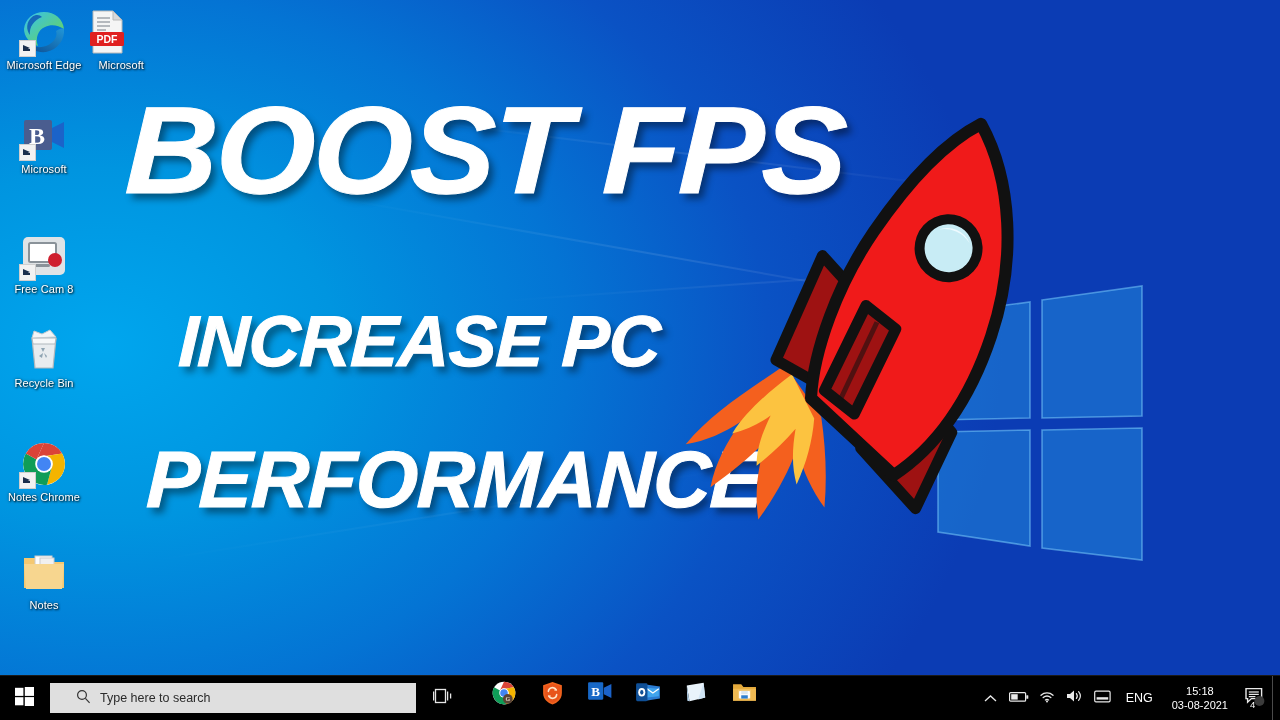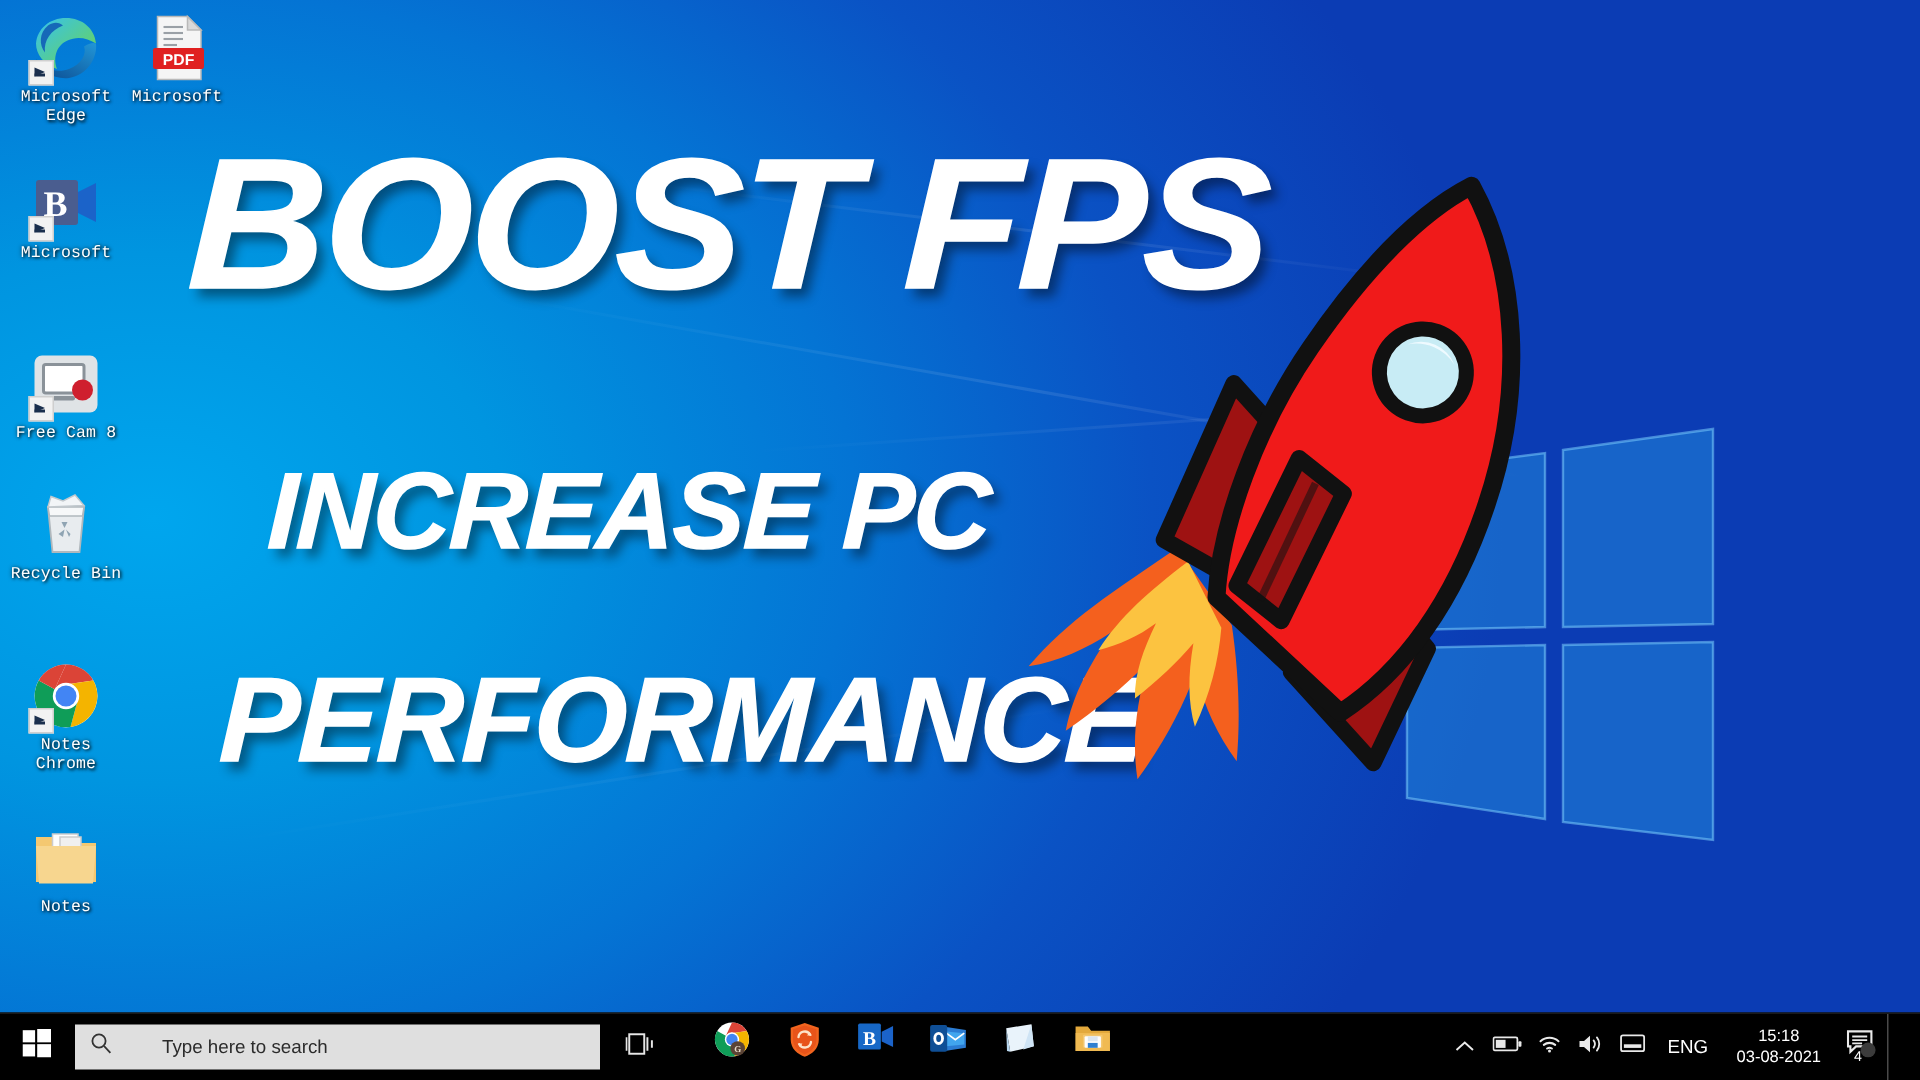--- a/index.html
+++ b/index.html
@@ -28,21 +28,21 @@
   #winlogo{position:absolute;left:930px;top:250px;width:220px;height:330px;opacity:.95;}
   #winlogo svg{display:block;}
 
   
   #icons{position:absolute;left:0;top:0;width:160px;}
   .dicon{position:absolute;width:76px;text-align:center;cursor:default;}
   .dicon .glyph{width:48px;height:48px;margin:0 auto;position:relative;}
   .dicon .lbl{
     margin-top:3px;font-size:11px;line-height:12.5px;color:#fff;
     text-shadow:1px 1px 2px rgba(0,0,0,.85),0 0 3px rgba(0,0,0,.6);
-    font-family:Liberation Mono, monospace;letter-spacing:.1px;
+    font-family:Liberation Sans, sans-serif;letter-spacing:.1px;
   }
   .shortcut{
     position:absolute;left:-1px;bottom:-1px;width:15px;height:15px;
     background:#f2f2f2;border:1px solid #cfcfcf;
   }
   .shortcut:after{
     content:"";position:absolute;left:3px;top:4px;width:0;height:0;
     border-left:7px solid #1b2f4d;border-top:3.5px solid transparent;border-bottom:3.5px solid transparent;
   }
   .shortcut:before{
@@ -77,30 +77,30 @@
 
   
   #taskbar{
     position:absolute;left:0;bottom:0;width:1280px;height:44px;
     background:#000;display:flex;align-items:center;
     border-top:1px solid #1a1a1a;
   }
   #start-btn{width:48px;height:44px;display:flex;align-items:center;justify-content:center;}
   #search-box{
     width:340px;height:30px;background:#dfdfdf;display:flex;align-items:center;
-    margin-left:2px;padding:0 0 0 10px;gap:24px;
+    margin-left:2px;padding:0 0 0 26px;
   }
   #search-box .ph{font-size:12.5px;color:#2b2b2b;margin-left:9px;font-family:"Liberation Sans",sans-serif;}
   #taskview{width:46px;height:44px;display:flex;align-items:center;justify-content:center;margin-left:4px;}
   #tb-apps{display:flex;align-items:center;height:44px;margin-left:14px;}
   .tbapp{
     width:48px;height:44px;display:flex;align-items:flex-start;justify-content:center;
     padding-top:7px;position:relative;
   }
-  #tray{margin-left:auto;display:flex;align-items:center;height:44px;padding-right:14px;}
+  #tray{margin-left:auto;display:flex;align-items:center;height:44px;padding-right:0;}
   .tray-ico{width:28px;height:44px;display:flex;align-items:center;justify-content:center;}
   #lang{font-size:12.5px;color:#fff;padding:0 9px;font-family:"Liberation Sans",sans-serif;}
   #clock{
     color:#fff;font-size:11px;line-height:14px;text-align:center;
     padding:0 10px;font-family:"Liberation Sans",sans-serif;
   }
   #notif{width:34px;height:44px;display:flex;align-items:center;justify-content:center;position:relative;}
   #showdesk{width:7px;height:44px;border-left:1px solid #4a4a4a;}
 </style>
 </head>
@@ -141,21 +141,21 @@
           </defs>
           <path d="M24,4 C35,4 43,11 44,21 C38,17 31,16 25,19 C18,22 15,30 18,38 C9,35 4,28 4,21 C5,11 13,4 24,4 Z" fill="url(#edgeB)"></path>
           <path d="M44,21 C45,31 38,42 26,44 C16,45 7,40 4,31 C9,38 18,41 26,38 C34,35 38,28 36,23 C39,21 42,20 44,21 Z" fill="url(#edgeA)"></path>
           <path d="M22,9 C14,12 9,19 10,27 C6,22 6,14 12,9 C16,6 20,7 22,9 Z" fill="#1668b8"></path>
         </svg>
         <div class="shortcut"></div>
       </div>
       <div class="lbl">Microsoft Edge</div>
     </div>
 
-    <div class="dicon" style="left:80px;top:8px;">
+    <div class="dicon" style="left:68px;top:8px;text-align:right;">
       <div class="glyph">
         <svg width="48" height="48" viewBox="0 0 48 48">
           <path d="M11,3 L31,3 L40,12 L40,45 L11,45 Z" fill="#f5f5f5" stroke="#b9b9b9" stroke-width="1"></path>
           <path d="M31,3 L40,12 L31,12 Z" fill="#d9d9d9" stroke="#b9b9b9" stroke-width="1"></path>
           <g stroke="#9aa0a6" stroke-width="1.4">
             <line x1="15" y1="10" x2="28" y2="10"></line>
               <line x1="15" y1="14" x2="28" y2="14"></line>
             <line x1="15" y1="18" x2="28" y2="18"></line>
               <line x1="15" y1="22" x2="24" y2="22"></line>
           </g>

